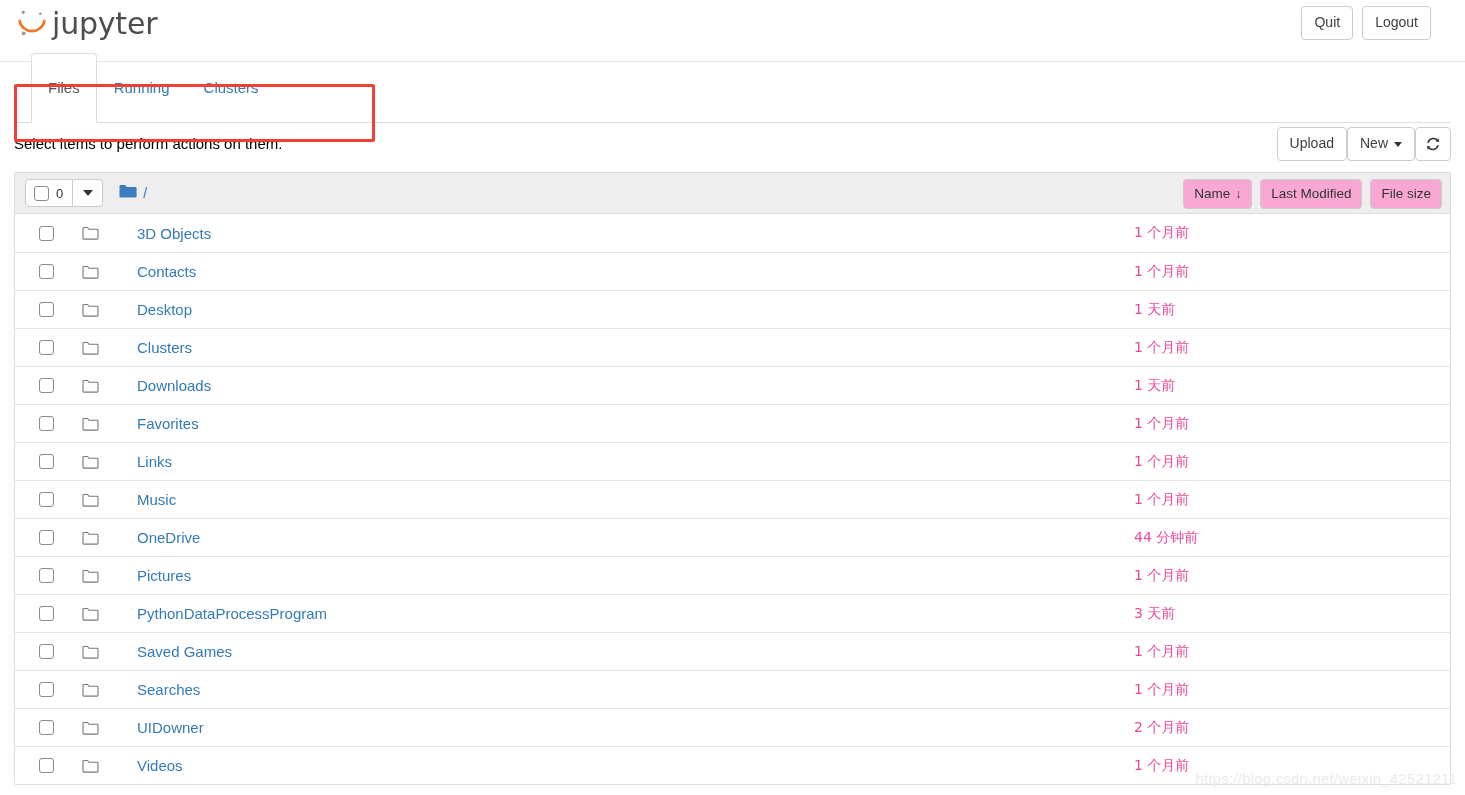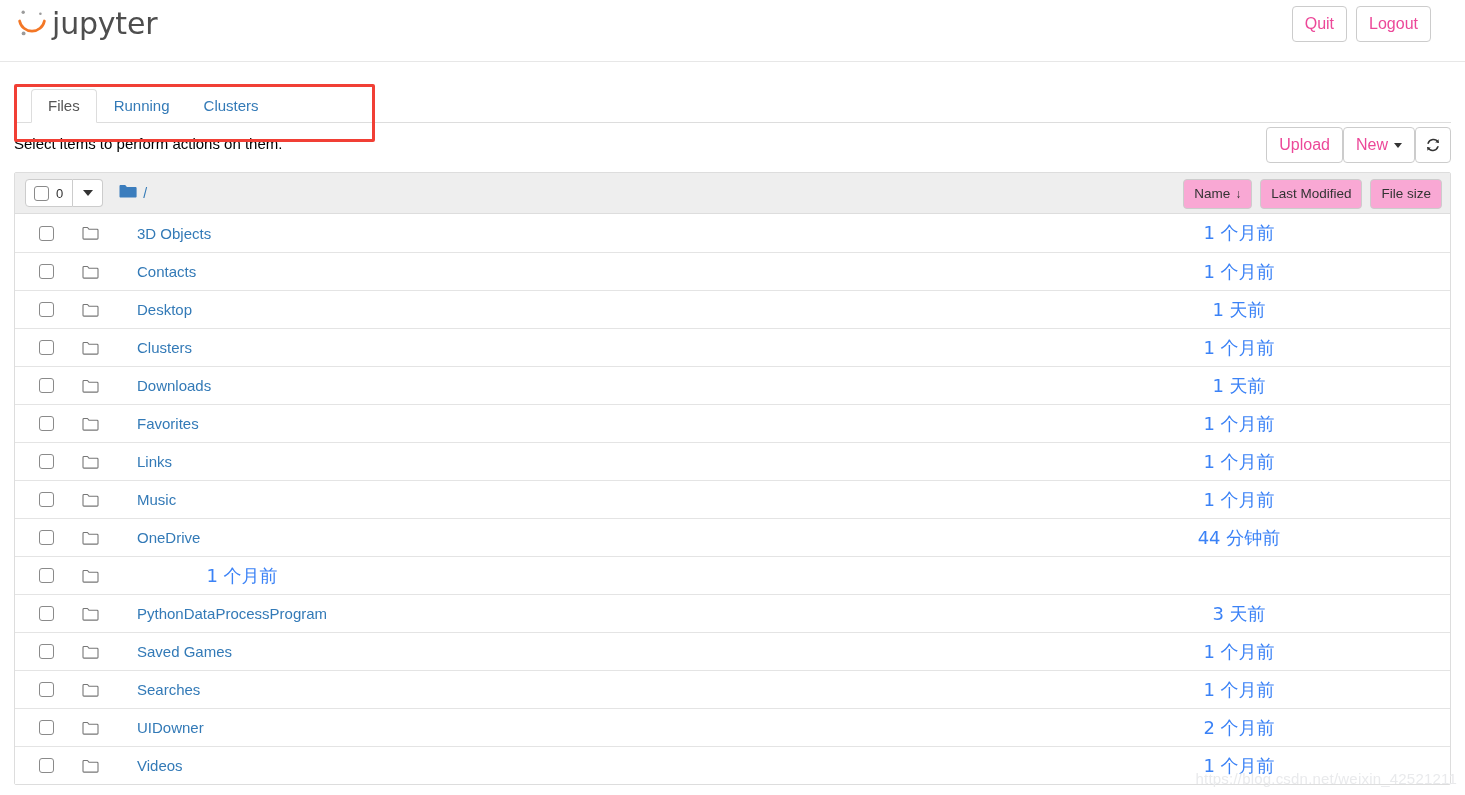--- a/index.html
+++ b/index.html
@@ -45,22 +45,22 @@
   }
   .navbar-right {
     position: absolute;
     right: 34px;
     top: 6px;
     display: flex;
     gap: 9px;
   }
   .btn {
     font-family: "Liberation Sans", sans-serif;
-    font-size: 16px;
-    color: #ec4899;
+    font-size: 14px;
+    color: #404040;
     background: #ffffff;
     border: 1px solid #cccccc;
     border-radius: 4px;
     padding: 6px 12px;
     line-height: 1.4;
     cursor: pointer;
     white-space: nowrap;
   }
 
   
@@ -85,21 +85,21 @@
     margin: 0;
     padding: 0 0 0 17px;
     display: flex;
     border-bottom: 1px solid #dddddd;
     height: 41px;
     align-items: flex-end;
   }
   .nav-tabs li { margin: 0; }
   .nav-tabs a {
     display: block;
-    padding: 6px 16px;
+    padding: 24px 16px;
     text-decoration: none;
     color: #337ab7;
     font-size: 15px;
     line-height: 20px;
     border: 1px solid transparent;
     border-radius: 4px 4px 0 0;
     margin-bottom: -1px;
   }
   .nav-tabs li.active a {
     color: #555555;
@@ -255,23 +255,23 @@
   .row .cb { margin-right: 18px; }
   .icon-folder { flex: 0 0 auto; display: flex; align-items: center; margin-right: 10px; }
   .item-name {
     color: #337ab7;
     text-decoration: none;
     font-size: 15px;
     flex: 1 1 auto;
     line-height: 1;
   }
   .item-modified {
-    font-size: 18px;
-    color: #3b82f6;
-    text-align: center;
+    font-size: 14px;
+    color: #ec4899;
+    text-align: left;
     width: 210px;
     flex: 0 0 auto;
     font-family: "DejaVu Sans", sans-serif;
   }
   .item-size {
     width: 64px;
     flex: 0 0 auto;
     text-align: right;
     font-size: 14px;
     color: #333333;
@@ -472,20 +472,21 @@
         <span class="item-modified">44 分钟前</span>
         <span class="item-size"></span>
       </div>
       <div class="row">
         <input type="checkbox" class="cb" style="">
         <span class="icon-folder">
           <svg width="17" height="14" viewBox="0 0 17 14" xmlns="http://www.w3.org/2000/svg">
             <path d="M1 2.4c0-.5.4-.9.9-.9h3.6l1.6 1.8h8c.5 0 .9.4.9.9v8c0 .5-.4.9-.9.9H1.9c-.5 0-.9-.4-.9-.9z" fill="none" stroke="#777777" stroke-width="1.1" stroke-linejoin="round"></path>
           </svg>
         </span>
+        <a class="item-name" href="#">Pictures</a>
         <span class="item-modified">1 个月前</span>
         <span class="item-size"></span>
       </div>
       <div class="row">
         <input type="checkbox" class="cb" style="">
         <span class="icon-folder">
           <svg width="17" height="14" viewBox="0 0 17 14" xmlns="http://www.w3.org/2000/svg">
             <path d="M1 2.4c0-.5.4-.9.9-.9h3.6l1.6 1.8h8c.5 0 .9.4.9.9v8c0 .5-.4.9-.9.9H1.9c-.5 0-.9-.4-.9-.9z" fill="none" stroke="#777777" stroke-width="1.1" stroke-linejoin="round"></path>
           </svg>
         </span>

